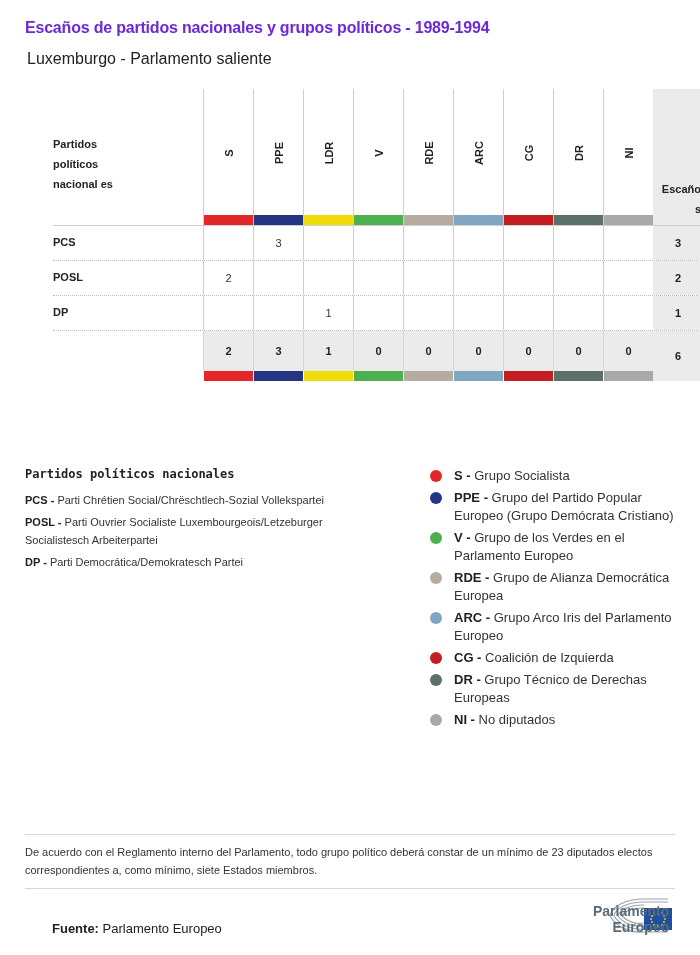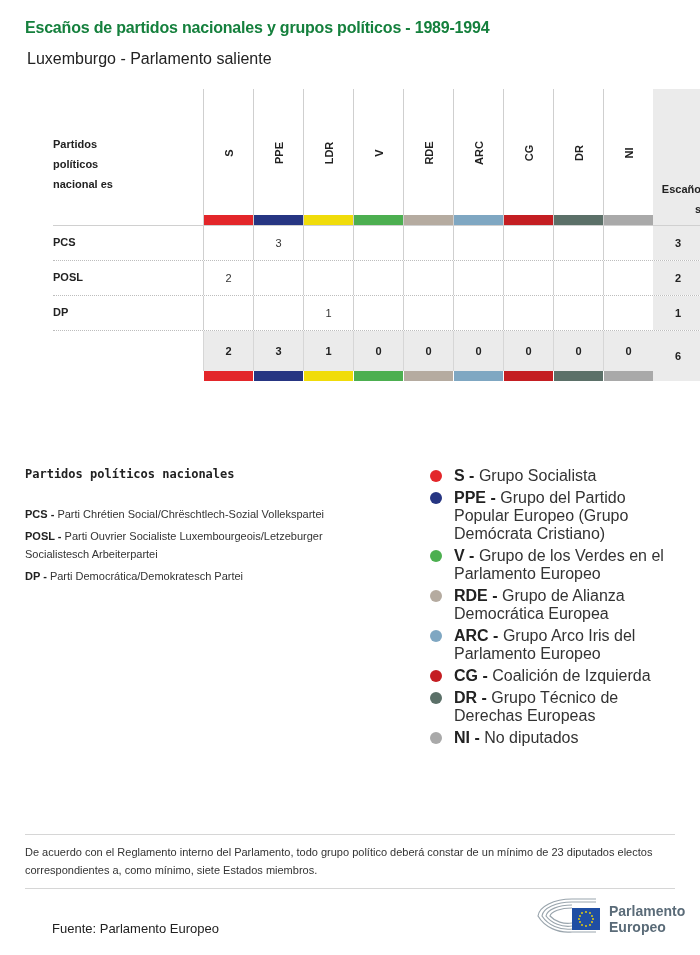--- a/index.html
+++ b/index.html
@@ -1,19 +1,19 @@
 <!DOCTYPE html>
 <html><head>
 <meta charset="utf-8">
 <style>
   * { box-sizing: border-box; margin: 0; padding: 0; }
   html, body { width: 700px; height: 955px; background: #ffffff; }
   body { font-family: "Liberation Sans", "DejaVu Sans", sans-serif; color: #222; position: relative; overflow: hidden; }
 
-  .title { position: absolute; left: 25px; top: 19px; font-size: 16px; font-weight: bold; color: #15803d; letter-spacing: -0.2px; }
+  .title { position: absolute; left: 25px; top: 19px; font-size: 16px; font-weight: bold; color: #6d28d9; letter-spacing: -0.2px; }
   .subtitle { position: absolute; left: 27px; top: 50px; font-size: 16px; color: #222; }
 
   
   .tbl { position: absolute; left: 25px; top: 89px; width: 650px; margin-left: 28px; }
   .hdr { position: relative; height: 136px; }
   .party-hdr { position: absolute; left: 0; top: 45px; width: 60px; font-size: 11px; font-weight: bold; line-height: 20px; color: #222; }
   .gcol { position: absolute; top: 0; width: 50px; height: 136px; border-left: 1px solid #cfcfcf; }
   .gcol .glabel { position: absolute; left: 50%; top: 58px; transform: translateX(-50%) rotate(-90deg); transform-origin: center; font-size: 11px; font-weight: bold; white-space: nowrap; color: #222; }
   .gcol .bar { position: absolute; left: 0; right: 0; bottom: 0; height: 10px; }
   .totcol { position: absolute; left: 600px; top: 0; width: 50px; height: 136px; background: #ebebeb; }
@@ -25,35 +25,35 @@
   .cell { position: absolute; top: 0; width: 50px; height: 100%; border-left: 1px solid #cfcfcf; text-align: center; font-size: 11px; line-height: 34px; color: #333; }
   .rtot { position: absolute; left: 600px; top: 0; width: 50px; height: 100%; background: #ebebeb; text-align: center; font-size: 11px; font-weight: bold; line-height: 34px; }
 
   .totrow { position: relative; height: 50px; border-top: 1px dotted #bdbdbd; }
   .totrow .tcell { position: absolute; top: 0; width: 50px; height: 40px; background: #ebebeb; border-left: 1px solid #d6d6d6; text-align: center; font-size: 11px; font-weight: bold; line-height: 40px; }
   .totrow .bbar { position: absolute; top: 40px; width: 50px; height: 10px; border-left: 1px solid #ffffff; }
   .totrow .grand { position: absolute; left: 600px; top: 0; width: 50px; height: 50px; background: #ebebeb; text-align: center; font-size: 11px; font-weight: bold; line-height: 50px; }
 
   
   .leg-left { position: absolute; left: 25px; top: 467px; width: 360px; }
-  .leg-left h3 { font-family: "DejaVu Sans Mono", "Liberation Mono", monospace; font-size: 12px; font-weight: bold; margin-bottom: 24px; color: #222; }
+  .leg-left h3 { font-family: "DejaVu Sans Mono", "Liberation Mono", monospace; font-size: 12px; font-weight: bold; margin-bottom: 10px; color: #222; }
   .leg-left .item { font-size: 11px; line-height: 18px; margin-bottom: 4px; color: #333; }
   .leg-left .item b { color: #222; }
 
   .leg-right { position: absolute; left: 430px; top: 467px; width: 245px; }
   .leg-right h3 { font-size: 11px; font-weight: bold; margin-bottom: 9px; color: #222; }
-  .leg-right .gitem { position: relative; padding-left: 24px; font-size: 16px; line-height: 18px; margin-bottom: 4px; color: #333; }
+  .leg-right .gitem { position: relative; padding-left: 24px; font-size: 13px; line-height: 18px; margin-bottom: 4px; color: #333; }
   .leg-right .gitem .dot { position: absolute; left: 0; top: 3px; width: 12px; height: 12px; border-radius: 50%; }
   .leg-right .gitem b { color: #222; }
 
   .note { position: absolute; left: 25px; top: 834px; width: 650px; border-top: 1px solid #d6d6d6; border-bottom: 1px solid #d6d6d6; padding: 8px 0 9px 0; font-size: 11px; line-height: 18px; color: #333; }
   .source { position: absolute; left: 25px; top: 921px; font-size: 13px; color: #222; }
-  .source b { font-weight: normal; padding-left: 27px; }
-
-  .logo { position: absolute; left: 536px; top: 896px; width: 160px; height: 40px; }
+  .source b { font-weight: bold; padding-left: 27px; }
+
+  .logo { position: absolute; left: 520px; top: 896px; width: 160px; height: 40px; text-align: right; }
   .logo .ltext { position: absolute; left: 73px; top: 7px; font-size: 14px; font-weight: bold; color: #5a6b78; line-height: 16px; }
 </style>
 </head>
 <body>
 
 <div class="title">Escaños de partidos nacionales y grupos políticos - 1989-1994</div>
 <div class="subtitle">Luxemburgo - Parlamento saliente</div>
 
 <div class="tbl">
   <div class="hdr">

